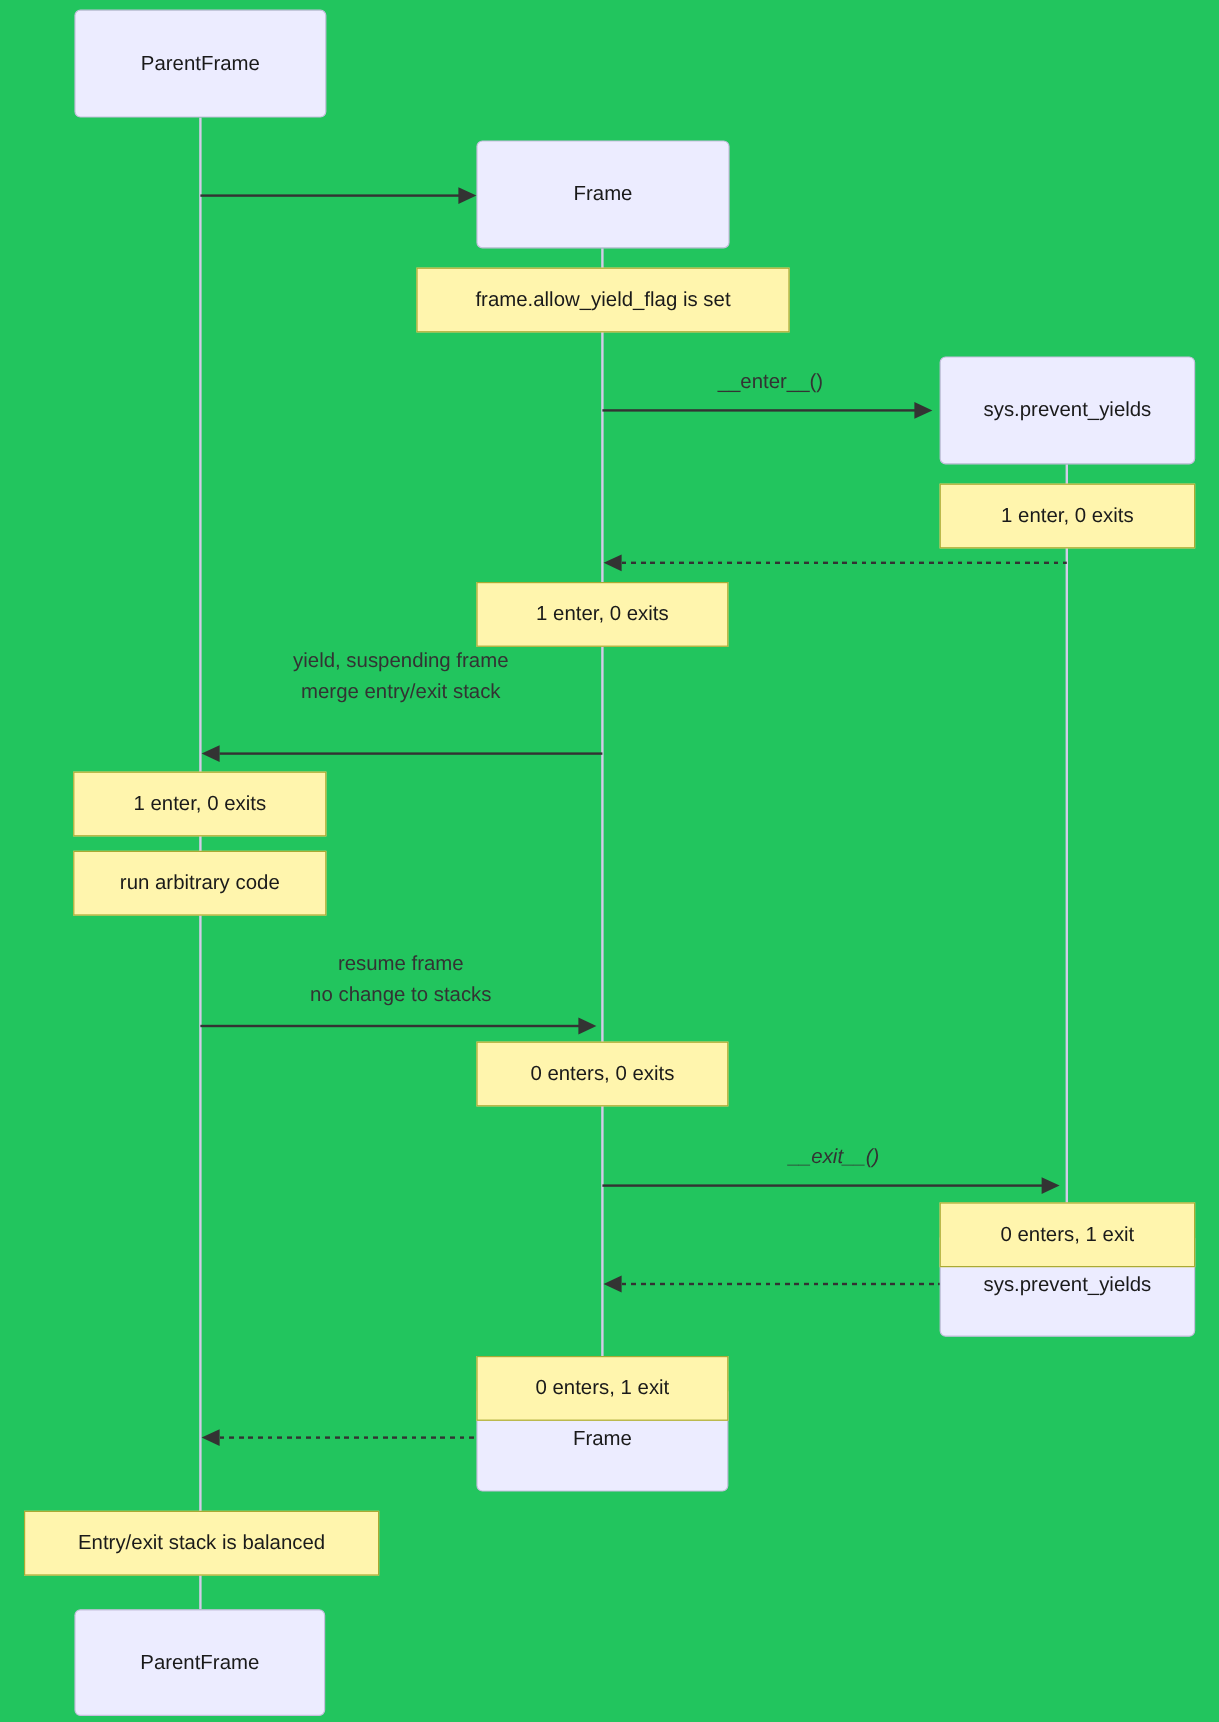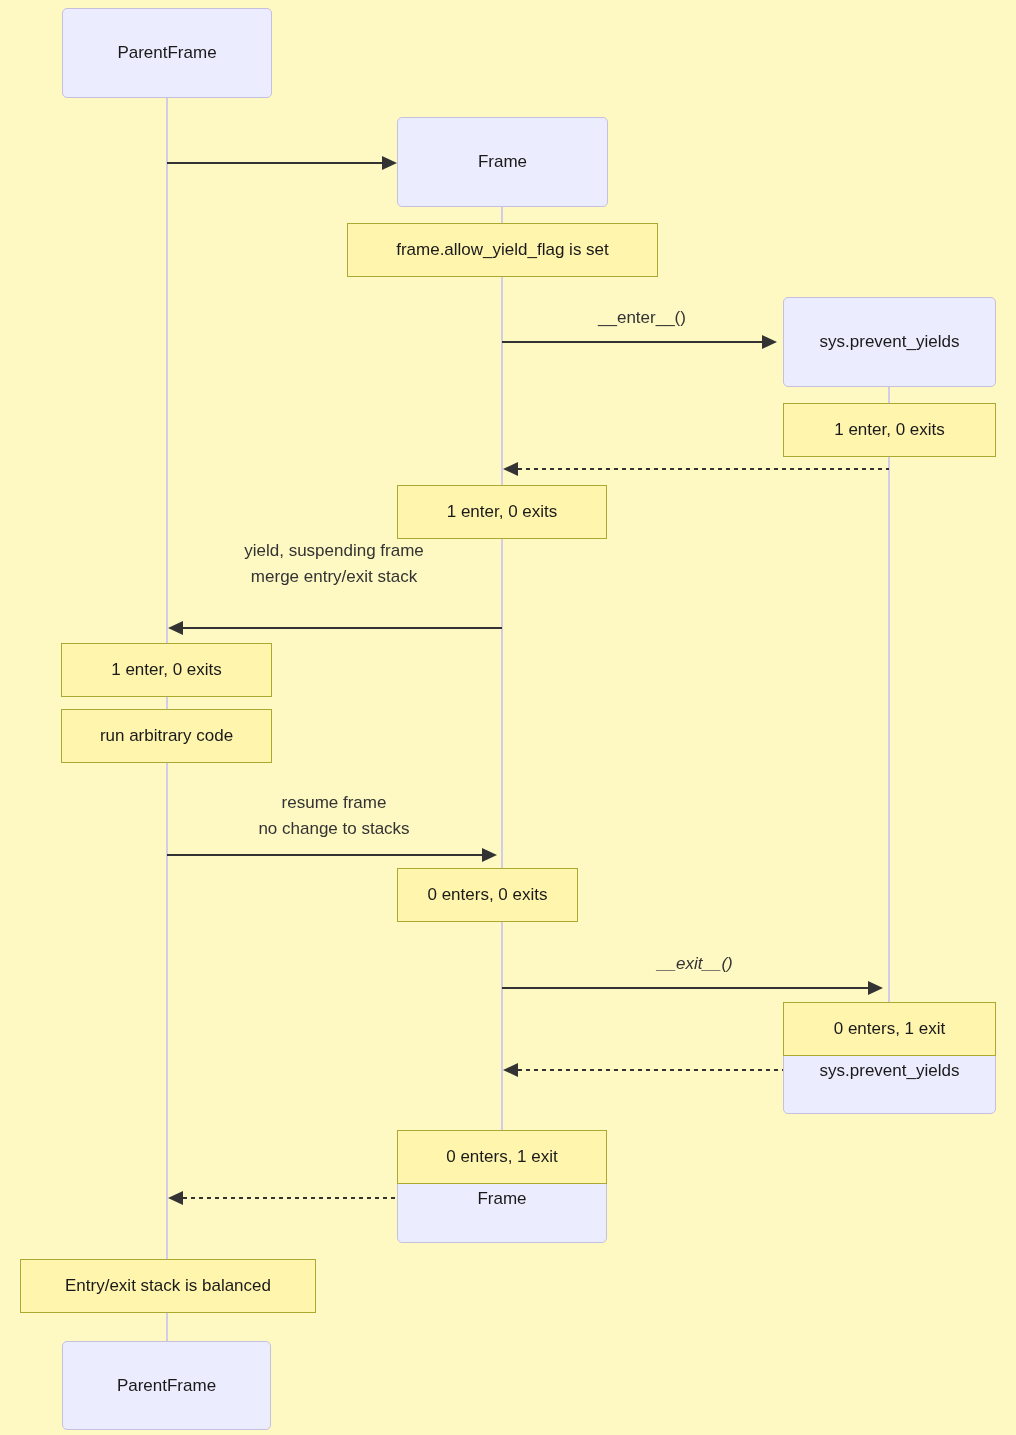--- a/index.html
+++ b/index.html
@@ -4,21 +4,21 @@
 <title>Sequence Diagram</title>
 <style>
   :root{
     --actor-fill:#ECECFF; --actor-border:#c6bfdd;
     --note-fill:#fff5ad; --note-border:#aaaa33;
     --line:#333333; --lifeline:#d3cbe8;
     --text:#1a1a1a; --message-text:#333333;
   }
   html,body{margin:0;padding:0;background:#ffffff;}
   .canvas{
-    position:relative; width:1016px; height:1435px; background:#fef9c3;
+    position:relative; width:1016px; height:1435px; background:#22c55e;
     font-family:"Liberation Sans","DejaVu Sans",sans-serif; overflow:hidden;
   }
   .lifeline{position:absolute; width:2px; background:var(--lifeline);}
   .actor{
     position:absolute; box-sizing:border-box;
     background:var(--actor-fill); border:1px solid var(--actor-border); border-radius:5px;
     display:flex; align-items:center; justify-content:center;
     font-size:17px; color:var(--text);
   }
   .note{
@@ -68,21 +68,21 @@
   </div>
   <div class="actor" style="left:62px;top:1341px;width:209px;height:89px;">
     <span>ParentFrame</span>
   </div>
 
   <div class="note" style="left:347px;top:223px;width:311px;">frame.allow_yield_flag is set</div>
   <div class="note" style="left:783px;top:403px;width:213px;">1 enter, 0 exits</div>
   <div class="note" style="left:397px;top:485px;width:210px;">1 enter, 0 exits</div>
   <div class="note" style="left:61px;top:643px;width:211px;">1 enter, 0 exits</div>
   <div class="note" style="left:61px;top:709px;width:211px;">run arbitrary code</div>
-  <div class="note" style="left:397px;top:868px;width:181px;">0 enters, 0 exits</div>
+  <div class="note" style="left:397px;top:868px;width:210px;">0 enters, 0 exits</div>
   <div class="note" style="left:783px;top:1002px;width:213px;">0 enters, 1 exit</div>
   <div class="note" style="left:397px;top:1130px;width:210px;">0 enters, 1 exit</div>
   <div class="note" style="left:20px;top:1259px;width:296px;">Entry/exit stack is balanced</div>
 
   <div class="mline" style="left:167px;top:162px;width:216px;"></div>
   <div class="ah-r" style="left:382px;top:156px;"></div>
 
   <div class="mlabel" style="left:492px;top:305px;">__enter__()</div>
   <div class="mline" style="left:502px;top:341px;width:261px;"></div>
   <div class="ah-r" style="left:762px;top:335px;"></div>

